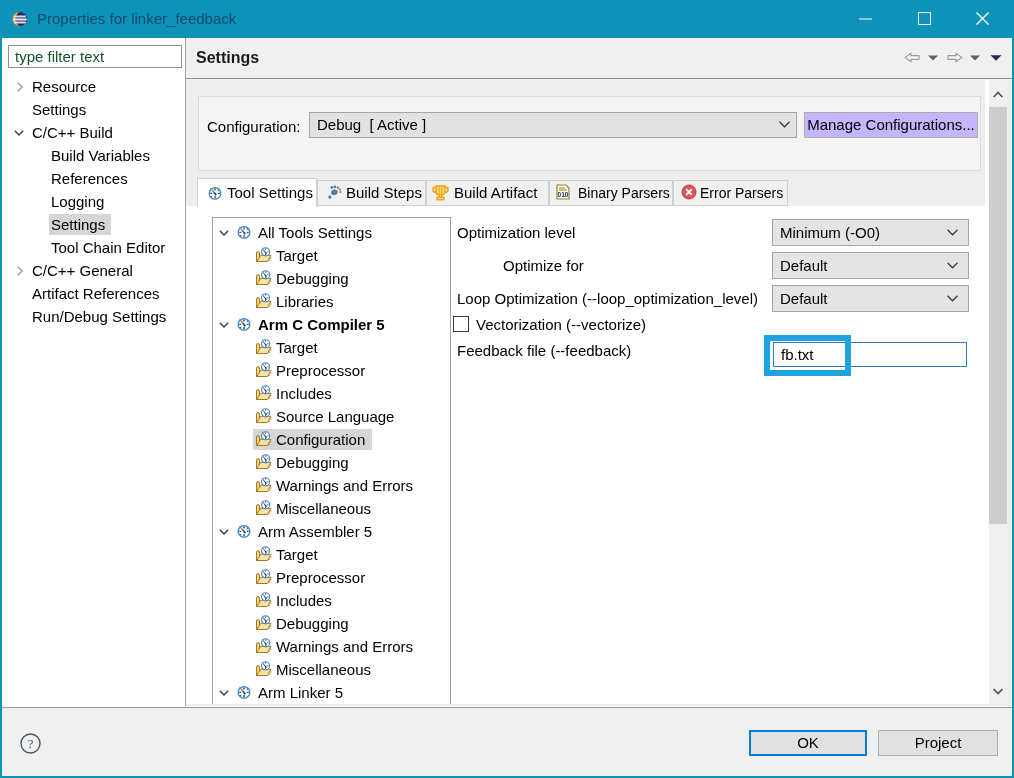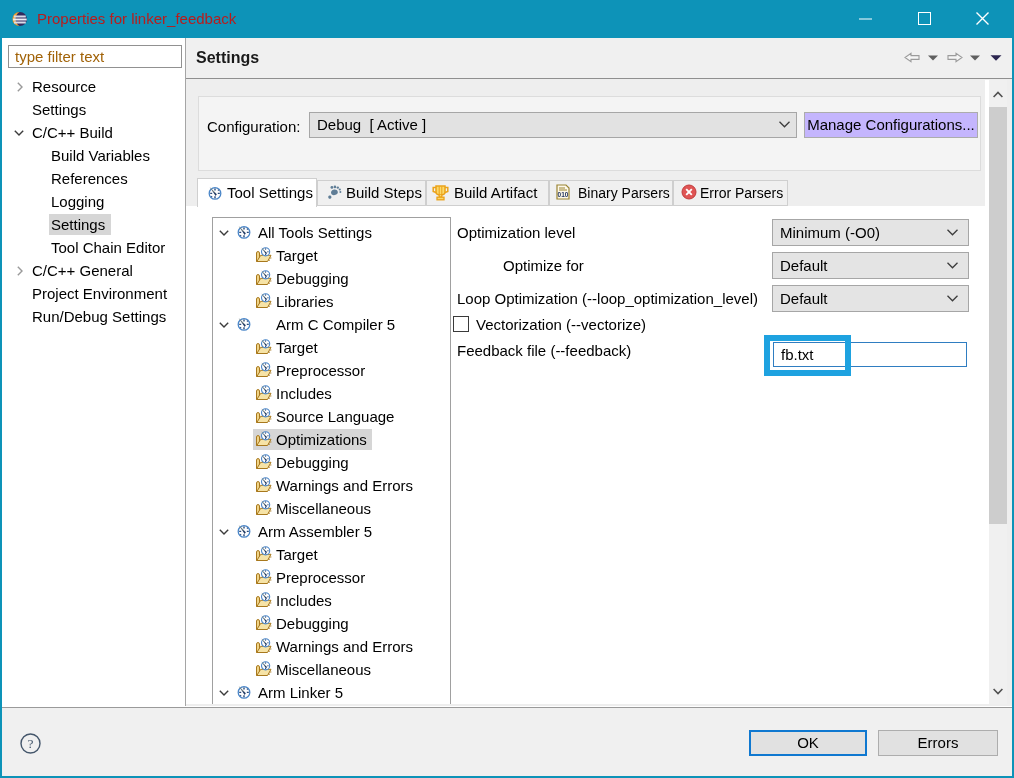--- a/index.html
+++ b/index.html
@@ -16,34 +16,34 @@
 <div class="abs tealbg" style="left:0;top:0;width:1014px;height:38px;"></div>
 <div class="abs" style="left:12px;top:11px;">
   <svg width="15" height="16" viewBox="0 0 15 16">
     <circle cx="7.9" cy="8" r="7.1" fill="#312a5e"></circle>
     <path d="M 7.5 0.9 A 7.1 7.1 0 0 0 7.5 15.1 A 8.3 8.3 0 0 1 7.5 0.9 Z" fill="#e8a33b"></path>
     <rect x="2" y="4.5" width="11.8" height="2" fill="#d9dce9"></rect>
     <rect x="1.1" y="7.5" width="13.6" height="2" fill="#eceef5"></rect>
     <rect x="2" y="10.5" width="11.8" height="2" fill="#d9dce9"></rect>
   </svg>
 </div>
-<div class="abs lbl" style="left:37px;top:0;height:52px;line-height:38px;color:#b91c1c;font-size:15px;">Properties for linker_feedback</div>
+<div class="abs lbl" style="left:37px;top:0;height:52px;line-height:38px;color:#0c4a6e;font-size:15px;">Properties for linker_feedback</div>
 
 <div class="abs" style="left:859px;top:18px;width:13px;height:1.5px;background:rgba(255,255,255,0.5);"></div>
 <div class="abs" style="left:918px;top:12px;width:11px;height:11px;border:1.4px solid #fff;"></div>
 <svg class="abs" style="left:976px;top:12px;" width="13" height="13" viewBox="0 0 13 13">
   <path d="M0.5 0.5 L12.5 12.5 M12.5 0.5 L0.5 12.5" stroke="#fff" stroke-width="1.4"></path>
 </svg>
 
 <div class="abs tealbg" style="left:0;top:38px;width:2px;height:740px;"></div>
 <div class="abs tealbg" style="left:1012px;top:38px;width:2px;height:740px;"></div>
 <div class="abs tealbg" style="left:0;top:776px;width:1014px;height:2px;"></div>
 
 <div class="abs" style="left:2px;top:38px;width:183px;height:668px;background:#fff;"></div>
-<div class="abs" style="left:8px;top:45px;width:166px;height:21px;border:1px solid #919191;line-height:21px;padding-left:6px;color:#a16207;box-sizing:content-box;">type filter text</div>
+<div class="abs" style="left:8px;top:45px;width:166px;height:21px;border:1px solid #919191;line-height:21px;padding-left:6px;color:#14532d;box-sizing:content-box;">type filter text</div>
 
 <div id="ltree">
     <svg class="abs" style="left:17px;top:82px;" width="6" height="10" viewBox="0 0 6 10">
       <path d="M0.8 0.8 L5 5 L0.8 9.2" fill="none" stroke="#9a9a9a" stroke-width="1.4"></path>
     </svg>
     <div class="abs lbl" style="left:32px;top:75px;height:23px;line-height:23px;">Resource</div>
     <div class="abs lbl" style="left:32px;top:98px;height:23px;line-height:23px;">Settings</div>
     <svg class="abs" style="left:14px;top:130px;" width="10" height="6" viewBox="0 0 10 6">
       <path d="M0.8 0.8 L5 5 L9.2 0.8" fill="none" stroke="#3c3c3c" stroke-width="1.4"></path>
     </svg>
@@ -51,21 +51,21 @@
     <div class="abs lbl" style="left:51px;top:144px;height:23px;line-height:23px;">Build Variables</div>
     <div class="abs lbl" style="left:51px;top:167px;height:23px;line-height:23px;">References</div>
     <div class="abs lbl" style="left:51px;top:190px;height:23px;line-height:23px;">Logging</div>
     <div class="abs" style="left:49px;top:214px;width:62px;height:21px;background:#d6d6d6;"></div>
     <div class="abs lbl" style="left:51px;top:213px;height:23px;line-height:23px;">Settings</div>
     <div class="abs lbl" style="left:51px;top:236px;height:23px;line-height:23px;">Tool Chain Editor</div>
     <svg class="abs" style="left:17px;top:266px;" width="6" height="10" viewBox="0 0 6 10">
       <path d="M0.8 0.8 L5 5 L0.8 9.2" fill="none" stroke="#9a9a9a" stroke-width="1.4"></path>
     </svg>
     <div class="abs lbl" style="left:32px;top:259px;height:23px;line-height:23px;">C/C++ General</div>
-    <div class="abs lbl" style="left:32px;top:282px;height:23px;line-height:23px;">Project Environment</div>
+    <div class="abs lbl" style="left:32px;top:282px;height:23px;line-height:23px;">Artifact References</div>
     <div class="abs lbl" style="left:32px;top:305px;height:23px;line-height:23px;">Run/Debug Settings</div>
   </div>
 
 <div class="abs" style="left:185px;top:38px;width:1px;height:668px;background:#a5a5a5;"></div>
 
 <div class="abs" style="left:186px;top:38px;width:826px;height:40px;background:#f0f0f0;"></div>
 <div class="abs lbl" style="left:196px;top:38px;height:40px;line-height:40px;font-weight:bold;font-size:16px;color:#1a1a1a;">Settings</div>
 <div class="abs" style="left:186px;top:78px;width:826px;height:1px;background:#8f8f8f;"></div>
 
 <svg class="abs" style="left:903px;top:51px;" width="100" height="13" viewBox="0 0 100 13">
@@ -184,21 +184,21 @@
     <svg class="abs" style="left:219px;top:321.5px;" width="10" height="6" viewBox="0 0 10 6">
       <path d="M0.8 0.8 L5 5 L9.2 0.8" fill="none" stroke="#3c3c3c" stroke-width="1.4"></path>
     </svg>
     <svg class="abs" style="left:237px;top:316.5px;" width="14" height="14" viewBox="0 0 14 14">
       <circle cx="7" cy="7.4" r="5.8" fill="#fdfdfe" stroke="#4a86c8" stroke-width="1.3"></circle>
       <path d="M7 2.6 L7 4.6 M7 10.2 L7 12.2 M2.2 7.4 L4.2 7.4 M9.8 7.4 L11.8 7.4" stroke="#2a4a7a" stroke-width="1.4"></path>
       <path d="M9.9 4.5 L10.8 3.8 M4.1 10.3 L3.3 11" stroke="#2a4a7a" stroke-width="1.2"></path>
       <path d="M1.6 0.9 L8.8 8.3 L7.7 9.9 Z" fill="#1f3a66"></path>
       <path d="M2.8 2.4 L7.4 7.1" stroke="#e8e29a" stroke-width="0.8" stroke-dasharray="1.5 1.5"></path>
     </svg>
-    <div class="abs lbl" style="left:276px;top:312.5px;height:23px;line-height:23px;">Arm C Compiler 5</div>
+    <div class="abs lbl" style="left:258px;top:312.5px;height:23px;line-height:23px;font-weight:bold;">Arm C Compiler 5</div>
     <svg class="abs" style="left:255px;top:338.5px;" width="17" height="16" viewBox="0 0 17 16">
       <path d="M1.5 6 L1.5 14.5 L4.5 14.5 L4.5 6 L3.9 4.7 L2.1 4.7 Z" fill="#f0d488" stroke="#a8781d" stroke-width="1"></path>
       <path d="M1.8 14.5 L5.7 8.3 L16 8.3 L12.5 14.5 Z" fill="#f6e3a6" stroke="#a8781d" stroke-width="1"></path>
       <path d="M14.7 11 L16.4 11 M13.2 13.2 L15 13.2" stroke="#a8781d" stroke-width="0.9"></path>
       <circle cx="10.6" cy="4.8" r="4.1" fill="#fdfdfe" stroke="#4a86c8" stroke-width="1.1"></circle>
       <path d="M10.6 1.4 L10.6 2.7 M13.6 4.8 L12.3 4.8 M10.6 6.9 L10.6 8.1" stroke="#2a4a7a" stroke-width="1"></path>
       <path d="M6.4 0.4 L12 6.1 L11.1 7.4 Z" fill="#1f3a66"></path>
       <path d="M7.5 1.7 L10.9 5.2" stroke="#e8e29a" stroke-width="0.8" stroke-dasharray="1.4 1.4"></path>
     </svg>
     <div class="abs lbl" style="left:276px;top:335.5px;height:23px;line-height:23px;">Target</div>
@@ -235,21 +235,21 @@
     <div class="abs" style="left:253px;top:428.5px;width:119px;height:21px;background:#d6d6d6;"></div>
     <svg class="abs" style="left:255px;top:430.5px;" width="17" height="16" viewBox="0 0 17 16">
       <path d="M1.5 6 L1.5 14.5 L4.5 14.5 L4.5 6 L3.9 4.7 L2.1 4.7 Z" fill="#f0d488" stroke="#a8781d" stroke-width="1"></path>
       <path d="M1.8 14.5 L5.7 8.3 L16 8.3 L12.5 14.5 Z" fill="#f6e3a6" stroke="#a8781d" stroke-width="1"></path>
       <path d="M14.7 11 L16.4 11 M13.2 13.2 L15 13.2" stroke="#a8781d" stroke-width="0.9"></path>
       <circle cx="10.6" cy="4.8" r="4.1" fill="#fdfdfe" stroke="#4a86c8" stroke-width="1.1"></circle>
       <path d="M10.6 1.4 L10.6 2.7 M13.6 4.8 L12.3 4.8 M10.6 6.9 L10.6 8.1" stroke="#2a4a7a" stroke-width="1"></path>
       <path d="M6.4 0.4 L12 6.1 L11.1 7.4 Z" fill="#1f3a66"></path>
       <path d="M7.5 1.7 L10.9 5.2" stroke="#e8e29a" stroke-width="0.8" stroke-dasharray="1.4 1.4"></path>
     </svg>
-    <div class="abs lbl" style="left:276px;top:427.5px;height:23px;line-height:23px;">Optimizations</div>
+    <div class="abs lbl" style="left:276px;top:427.5px;height:23px;line-height:23px;">Configuration</div>
     <svg class="abs" style="left:255px;top:453.5px;" width="17" height="16" viewBox="0 0 17 16">
       <path d="M1.5 6 L1.5 14.5 L4.5 14.5 L4.5 6 L3.9 4.7 L2.1 4.7 Z" fill="#f0d488" stroke="#a8781d" stroke-width="1"></path>
       <path d="M1.8 14.5 L5.7 8.3 L16 8.3 L12.5 14.5 Z" fill="#f6e3a6" stroke="#a8781d" stroke-width="1"></path>
       <path d="M14.7 11 L16.4 11 M13.2 13.2 L15 13.2" stroke="#a8781d" stroke-width="0.9"></path>
       <circle cx="10.6" cy="4.8" r="4.1" fill="#fdfdfe" stroke="#4a86c8" stroke-width="1.1"></circle>
       <path d="M10.6 1.4 L10.6 2.7 M13.6 4.8 L12.3 4.8 M10.6 6.9 L10.6 8.1" stroke="#2a4a7a" stroke-width="1"></path>
       <path d="M6.4 0.4 L12 6.1 L11.1 7.4 Z" fill="#1f3a66"></path>
       <path d="M7.5 1.7 L10.9 5.2" stroke="#e8e29a" stroke-width="0.8" stroke-dasharray="1.4 1.4"></path>
     </svg>
     <div class="abs lbl" style="left:276px;top:450.5px;height:23px;line-height:23px;">Debugging</div>
@@ -396,13 +396,13 @@
     <path d="M0.6 1 L5 5.5 L9.4 1" fill="none" stroke="#505050" stroke-width="1.6"></path>
   </svg>
 
 <div class="abs" style="left:2px;top:707px;width:1010px;height:1px;background:#9a9a9a;"></div>
 <div class="abs" style="left:2px;top:708px;width:1010px;height:68px;background:#f0f0f0;"></div>
 <svg class="abs" style="left:20px;top:733px;" width="21" height="21" viewBox="0 0 21 21">
   <circle cx="10.5" cy="10.5" r="9.5" fill="none" stroke="#44566b" stroke-width="1.4"></circle>
   <text x="10.5" y="15" text-anchor="middle" font-family="Liberation Serif,serif" font-size="13.5" fill="#44566b">?</text>
 </svg>
 <div class="abs" style="left:749px;top:730px;width:118px;height:26px;background:#e1e1e1;border:2px solid #0f78d0;box-sizing:border-box;text-align:center;line-height:22px;">OK</div>
-<div class="abs" style="left:878px;top:730px;width:120px;height:26px;background:#e1e1e1;border:1px solid #adadad;box-sizing:border-box;text-align:center;line-height:24px;">Errors</div>
+<div class="abs" style="left:878px;top:730px;width:120px;height:26px;background:#e1e1e1;border:1px solid #adadad;box-sizing:border-box;text-align:center;line-height:24px;">Project</div>
 
 </body></html>

